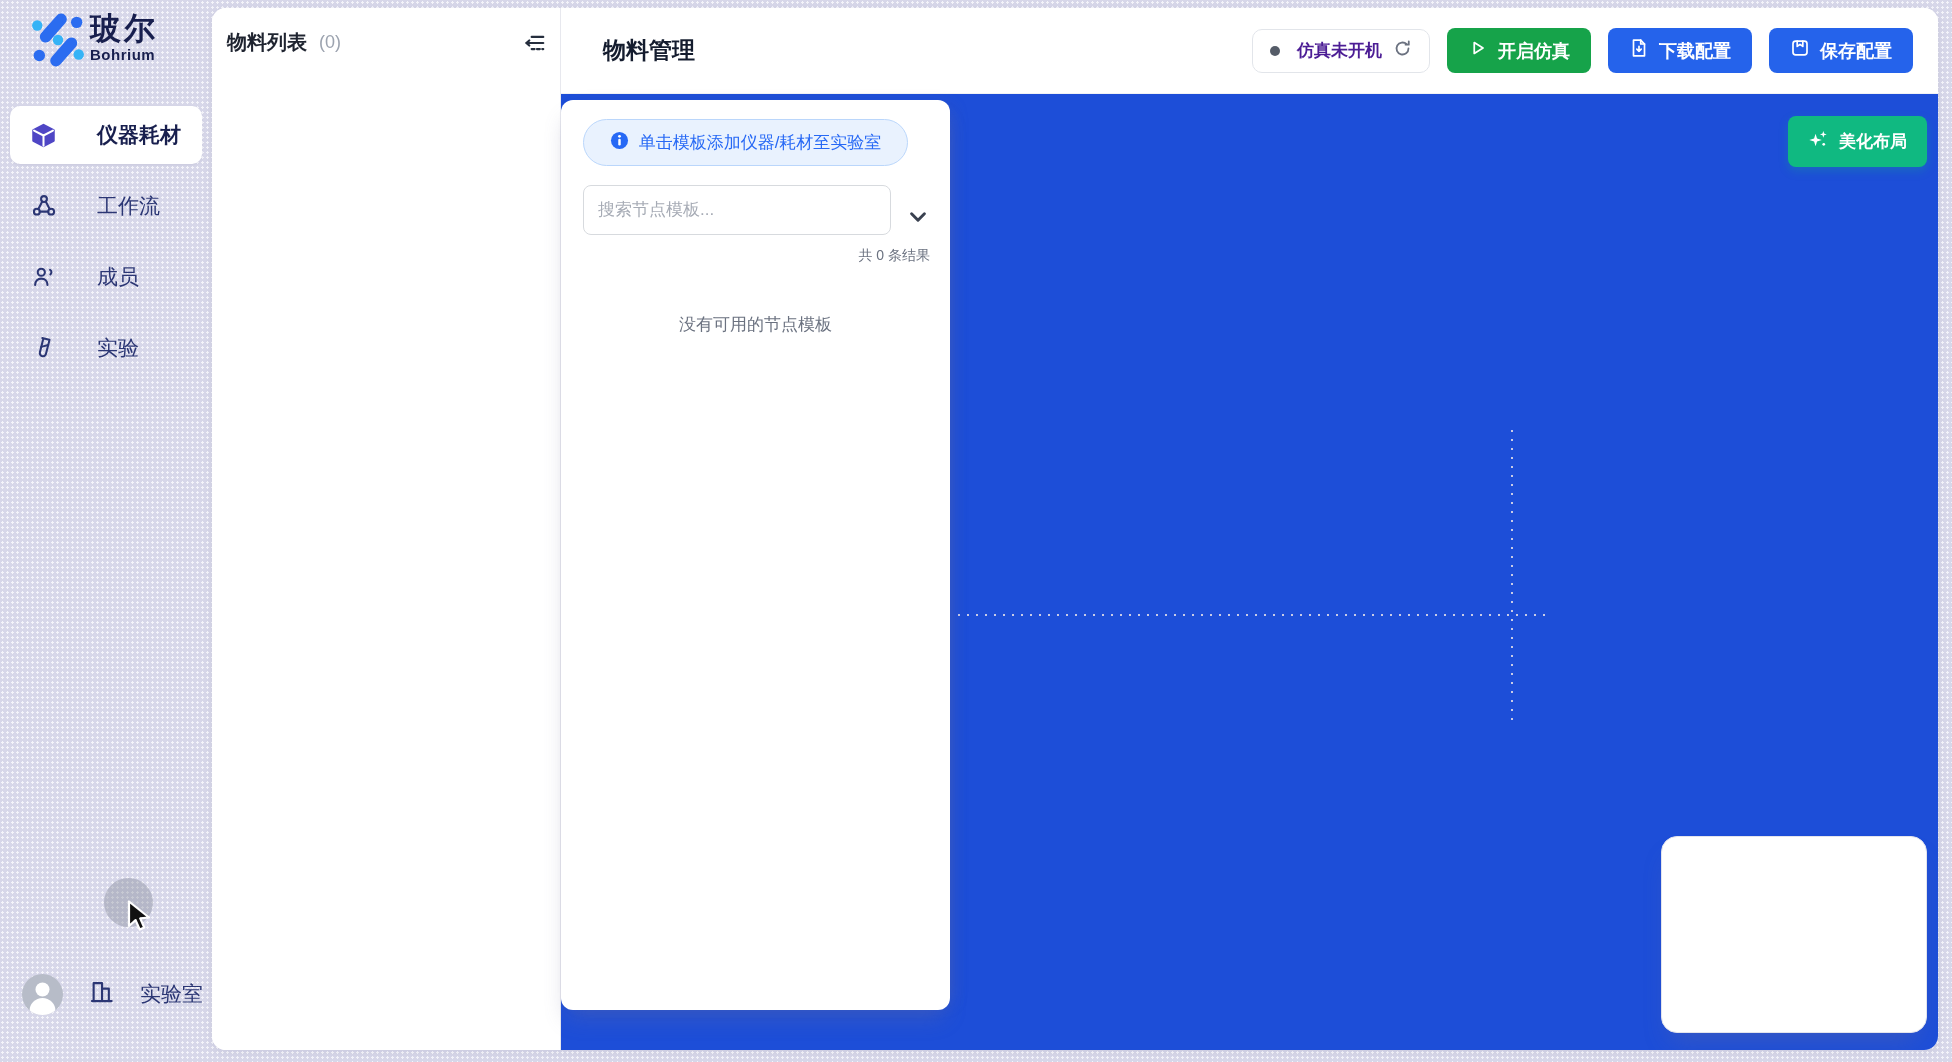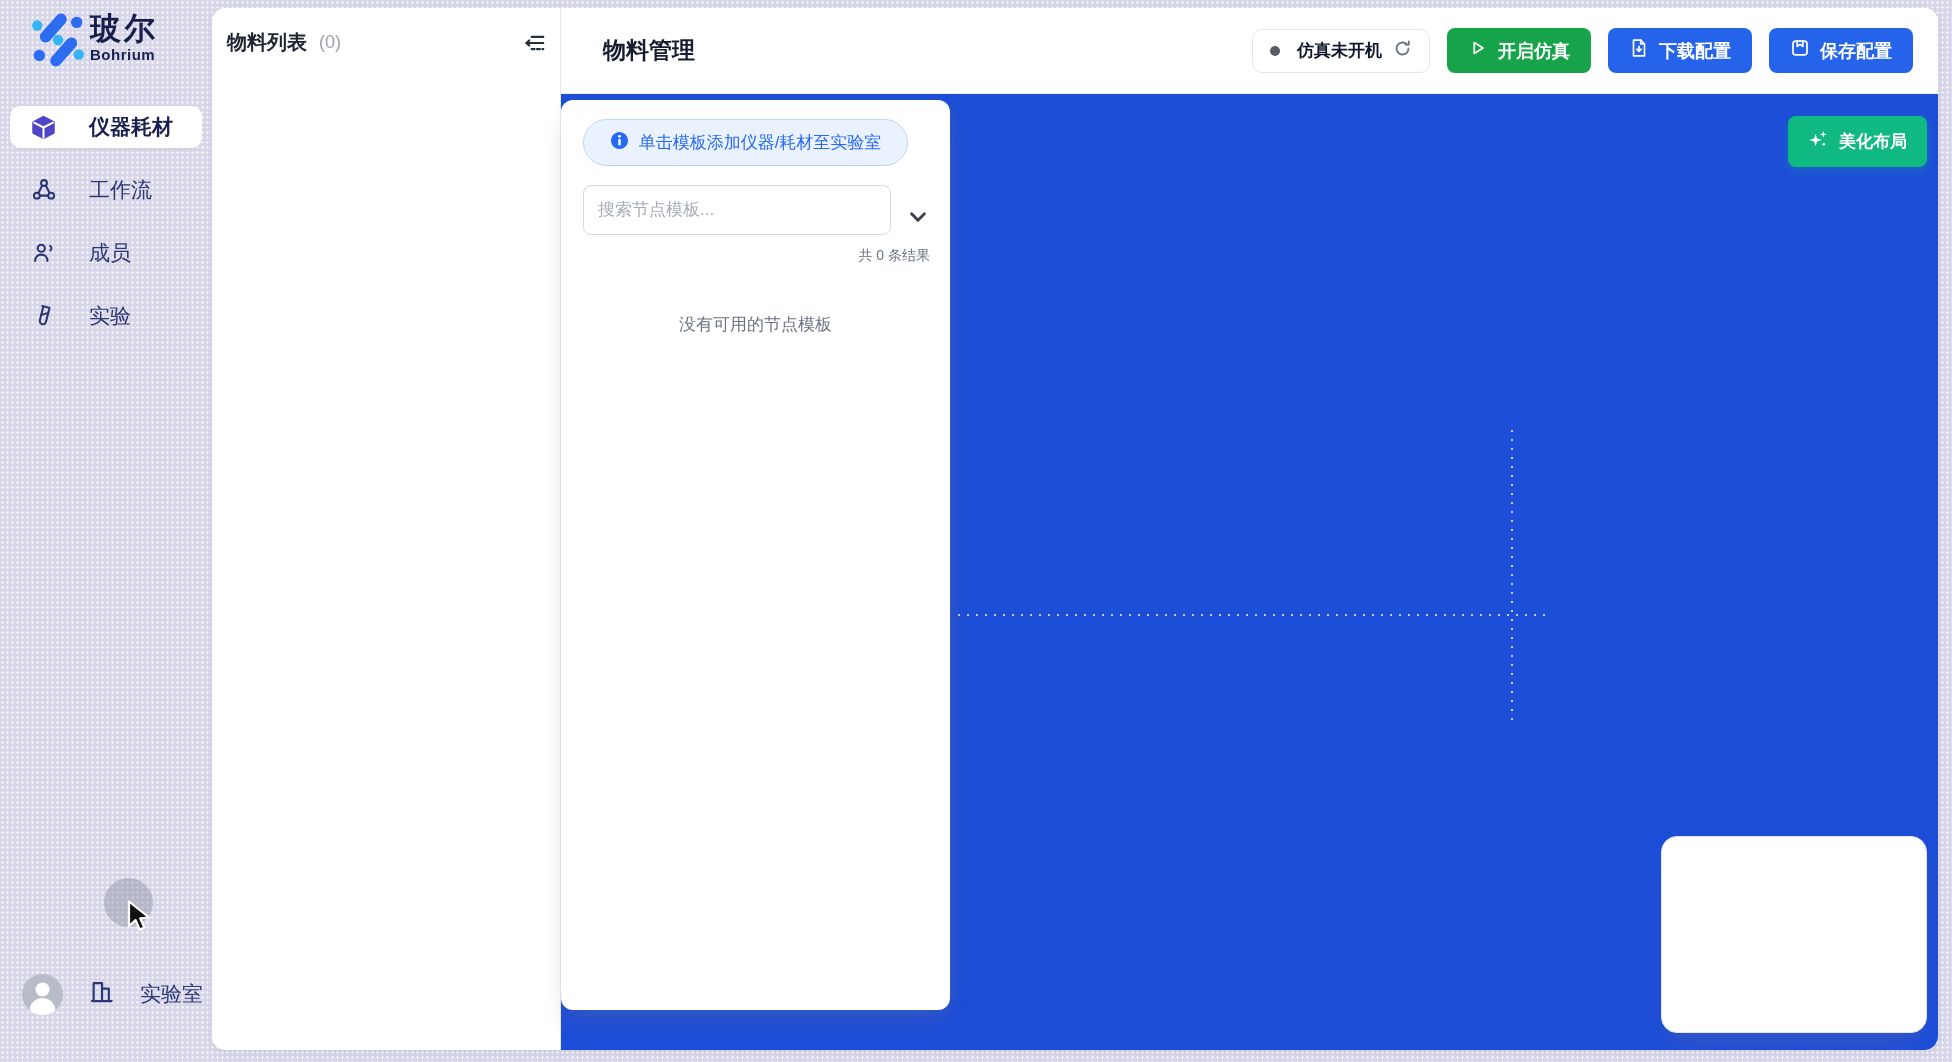--- a/index.html
+++ b/index.html
@@ -7,22 +7,22 @@
   .page{position:relative;width:1952px;height:1062px;overflow:hidden;
         background-color:#d7d7e9;
         background-image:radial-gradient(#f4f4fa 1.1px, transparent 1.1px);
         background-size:5px 5px;}
   
   .sidebar{position:absolute;left:0;top:0;width:212px;height:1062px;}
   .brand{position:absolute;left:30px;top:12px;display:flex;align-items:flex-start;gap:4px;}
   .brand-text .zh{font-size:31px;font-weight:bold;color:#181f4e;letter-spacing:3px;line-height:34px;}
   .brand-text .en{font-size:15px;font-weight:bold;color:#181f4e;letter-spacing:.5px;}
   .nav{position:absolute;left:10px;top:106px;width:192px;}
-  .nav-item{height:42px;margin-bottom:21px;border-radius:10px;display:flex;align-items:center;
-            padding-left:20px;gap:32px;color:#2b3674;font-size:21px;cursor:pointer;}
+  .nav-item{height:58px;margin-bottom:13px;border-radius:10px;display:flex;align-items:center;
+            padding-left:20px;gap:40px;color:#2b3674;font-size:21px;cursor:pointer;}
   .nav-item.active{background:#ffffff;color:#181f4e;font-weight:bold;box-shadow:0 1px 3px rgba(80,80,120,.10);}
   .nav-item .ic{width:27px;height:27px;display:flex;align-items:center;justify-content:center;}
   .side-bottom{position:absolute;left:0;bottom:0;width:212px;height:80px;}
   .avatar{position:absolute;left:22px;top:-8px;width:41px;height:41px;border-radius:50%;
           background:#b7bcc8;overflow:hidden;cursor:pointer;}
   .lab-item{position:absolute;left:88px;top:-4px;display:flex;align-items:center;gap:25px;
             color:#2b3674;font-size:21px;cursor:pointer;}
   .click-circle{position:absolute;left:104px;top:878px;width:49px;height:49px;border-radius:50%;
                 background:rgba(125,131,148,.38);}
   .cursor{position:absolute;left:126px;top:900px;}
@@ -37,21 +37,21 @@
   .list-count{font-size:18px;color:#9ca3af;margin-left:12px;}
   .collapse-btn{margin-left:auto;width:26px;height:26px;display:flex;align-items:center;justify-content:center;cursor:pointer;}
   
   .main-header{position:absolute;left:349px;top:0;width:1377px;height:86px;background:#fff;
                display:flex;align-items:center;padding:0 25px;box-sizing:border-box;border-bottom:1px solid #f1f2f5;}
   .page-title{font-size:23px;font-weight:bold;color:#141c2e;margin-left:17px;}
   .header-actions{margin-left:auto;display:flex;align-items:center;gap:17px;}
   .status-pill{height:44px;box-sizing:border-box;border:1px solid #e2e5ea;border-radius:10px;background:#fff;
                display:flex;align-items:center;gap:11px;padding:0 17px;cursor:default;}
   .status-dot{width:10px;height:10px;border-radius:50%;background:#555c68;}
-  .status-text{font-size:17px;font-weight:bold;color:#0f172a;margin-left:6px;}
+  .status-text{font-size:17px;font-weight:bold;color:#4c1d95;margin-left:6px;}
   .btn{height:45px;border:none;border-radius:8px;display:flex;align-items:center;gap:10px;
        padding:0 21px;font-size:18px;font-weight:bold;color:#fff;cursor:pointer;font-family:inherit;}
   .btn-green{background:#16a34a;}
   .btn-blue{background:#2563eb;}
   
   .canvas{position:absolute;left:349px;top:86px;width:1377px;height:956px;background:#1d4ed8;}
   .guide-h{position:absolute;left:397px;top:520px;width:592px;height:2px;
            background-image:repeating-linear-gradient(90deg,#c9cbe6 0 2px,transparent 2px 9px);}
   .guide-v{position:absolute;left:950px;top:336px;width:2px;height:290px;
            background-image:repeating-linear-gradient(180deg,#c9cbe6 0 2px,transparent 2px 9px);}

